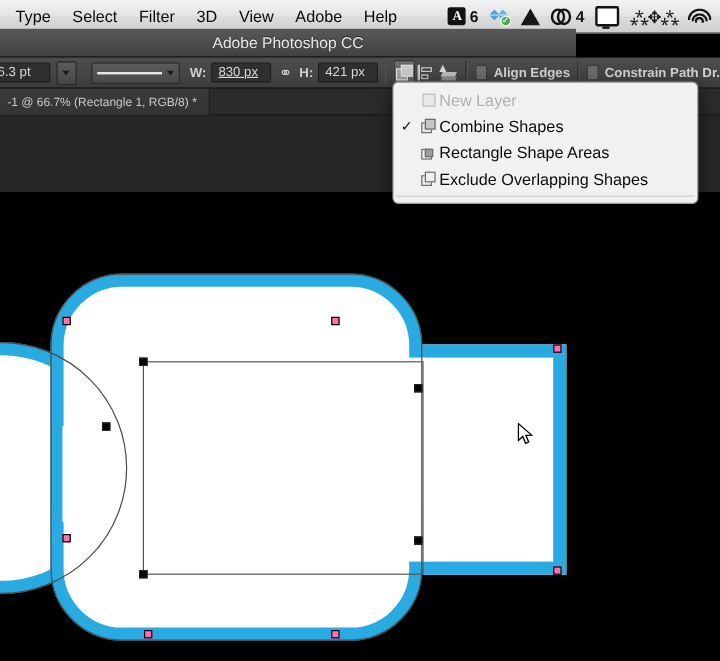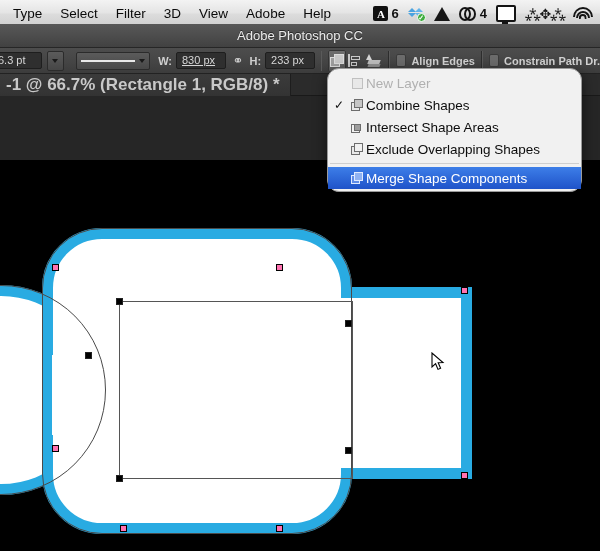--- a/index.html
+++ b/index.html
@@ -55,21 +55,21 @@
   .display-ico::after{content:"";position:absolute;left:4px;bottom:-4px;width:6px;height:2px;background:#141414;}
   .bt{font-size:14px;color:#1a1a1a;line-height:14px;letter-spacing:-1px;}
   .wifi{position:relative;width:17px;height:13px;}
   .wifi b{position:absolute;left:50%;transform:translateX(-50%);border:2px solid #141414;border-bottom:none;border-radius:50% 50% 0 0 / 100% 100% 0 0;display:block;}
   .wifi .w1{width:16px;height:8px;top:0;}
   .wifi .w2{width:10px;height:5px;top:3.5px;}
   .wifi .w3{width:4.5px;height:2.5px;top:7px;}
 
   
   .titlebar{
-    position:absolute;left:0;top:24px;width:600px;height:24px;
+    position:absolute;left:0;top:24px;width:480px;height:24px;
     background:linear-gradient(180deg,#585858 0%,#4d4d4d 50%,#414141 100%);
     border-bottom:1px solid #262626;
     display:flex;align-items:center;justify-content:center;box-sizing:border-box;
   }
   .titlebar .t{
     color:#eaeaea;font-size:13px;text-shadow:0 -1px 0 rgba(0,0,0,.55);
   }
 
   
   .optbar{
@@ -124,21 +124,21 @@
   .ck-label{color:#d2d2d2;font-size:11px;margin-left:5px;font-weight:bold;white-space:nowrap;}
 
   
   .tabstrip{
     position:absolute;left:0;top:74px;width:600px;height:22px;
     background:#2b2b2b;border-bottom:1px solid #191919;box-sizing:border-box;
   }
   .doctab{
     height:22px;display:inline-flex;align-items:center;padding:0 10px 0 6px;
     background:linear-gradient(180deg,#3b3b3b,#333);border-right:1px solid #1d1d1d;
-    color:#c9c9c9;font-size:17px;font-weight:bold;white-space:nowrap;box-sizing:border-box;
+    color:#c9c9c9;font-size:10px;font-weight:normal;white-space:nowrap;box-sizing:border-box;
   }
 
   
   .gray-strip{position:absolute;left:0;top:96px;width:600px;height:64px;background:#262626;}
   .canvas{
     position:absolute;left:0;top:160px;width:600px;height:391px;background:#000;overflow:hidden;
   }
   
   .shape-round{
     position:absolute;left:42px;top:68px;width:310px;height:306px;
@@ -172,21 +172,21 @@
   }
   .anchor{
     position:absolute;width:7px;height:7px;background:#000;border:1px solid #222;
     box-sizing:border-box;
   }
   .anchor.pink{background:#ff72b0;border-color:#000;}
 
   
   .psmenu{
     position:absolute;left:327px;top:68px;width:255px;
-    background:#f1f1f1;border:1px solid #9a9a9a;border-radius:12px;
+    background:#f1f1f1;border:1px solid #9a9a9a;border-radius:5px;
     box-shadow:0 5px 14px rgba(0,0,0,.55);padding:3px 0 2px 0;box-sizing:border-box;
     z-index:40;
   }
   .mi{
     height:22px;display:flex;align-items:center;padding:0 8px 0 6px;box-sizing:border-box;
     font-size:13.5px;color:#0c0c0c;white-space:nowrap;
   }
   .mi.disabled{color:#b0b0b0;}
   .mi.sel{background:linear-gradient(180deg,#3d7ee8 0%,#1f53c9 100%);color:#fff;}
   .mi .chkmark{width:14px;font-size:12px;color:#111;flex:0 0 14px;text-align:left;}
@@ -268,21 +268,21 @@
       <span class="tri-dn"></span>
     </div>
     <div class="stroke-preview">
       <span class="ln"></span>
       <span class="tri-dn tri"></span>
     </div>
     <span class="opt-label">W:</span>
     <div class="opt-field" style="width:62px;text-decoration:underline;">830 px</div>
     <span class="link-ico">⚭</span>
     <span class="opt-label" style="margin-left:0;">H:</span>
-    <div class="opt-field" style="width:62px;">233 px</div>
+    <div class="opt-field" style="width:62px;">421 px</div>
     <span class="sep-v"></span>
     <div class="pathop on">
       <span class="sq-ico">
           <i class="a"></i>
           <i class="b"></i>
         </span>
     </div>
     <div class="pathop">
       <span class="align-ico">
           <i class="v"></i>
@@ -367,41 +367,31 @@
 
 
     <div class="mi">
       <span class="chkmark"></span>
       <span class="mico">
           <span class="gico">
             <i class="gi-a" style="background:#f1f1f1;"></i>
             <i class="gi-b" style="left:3px;top:3px;width:7px;height:7px;background:#9e9e9e;"></i>
           </span>
         </span>
-      <span>Intersect Shape Areas</span>
+      <span>Rectangle Shape Areas</span>
     </div>
 
     <div class="mi">
       <span class="chkmark"></span>
       <span class="mico">
           <span class="gico">
             <i class="gi-a"></i>
             <i class="gi-b" style="background:#f1f1f1;"></i>
           </span>
         </span>
       <span>Exclude Overlapping Shapes</span>
     </div>
 
     <div class="msep"></div>
 
-    <div class="mi sel">
-      <span class="chkmark"></span>
-      <span class="mico">
-          <span class="gico gi-white">
-            <i class="gi-a"></i>
-            <i class="gi-b"></i>
-          </span>
-        </span>
-      <span>Merge Shape Components</span>
-    </div>
   </div>
 
 </div>
 
 </body></html>

